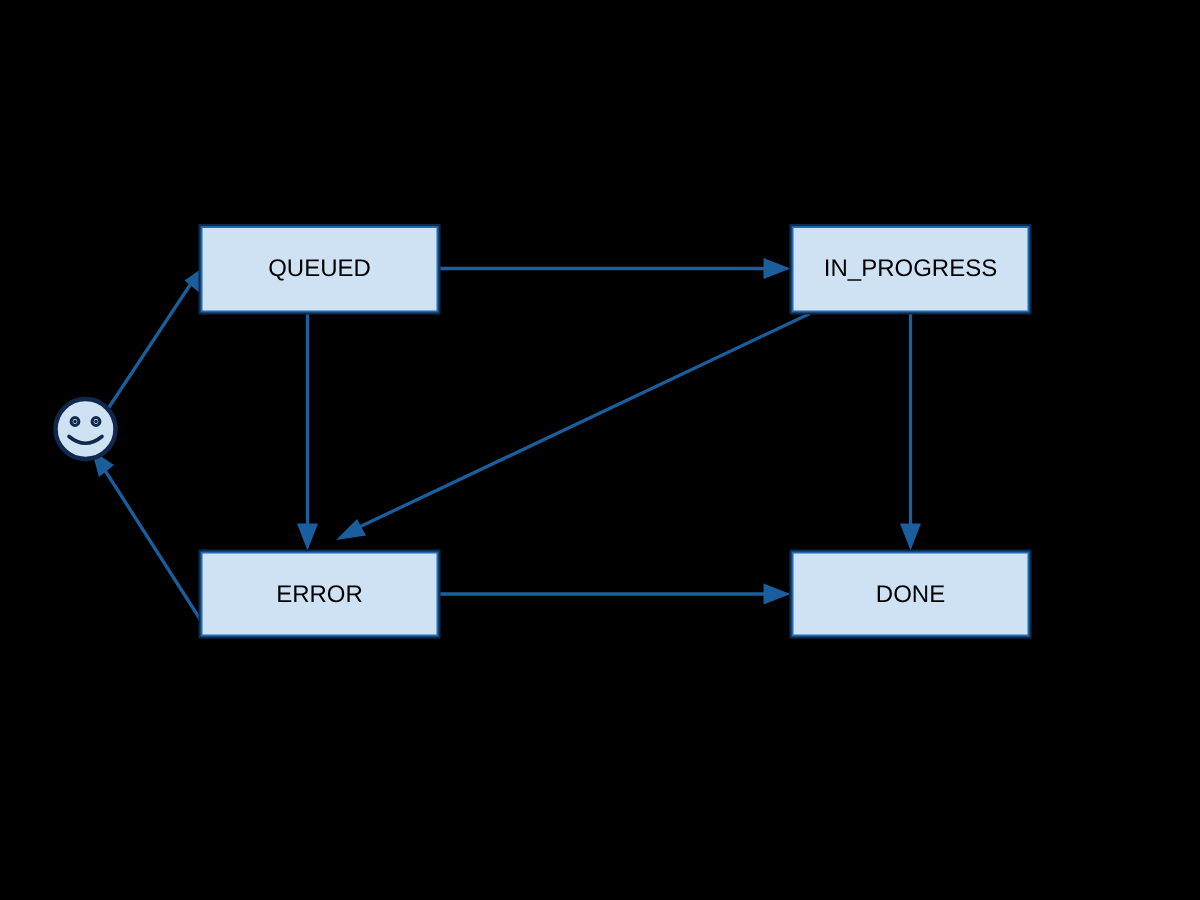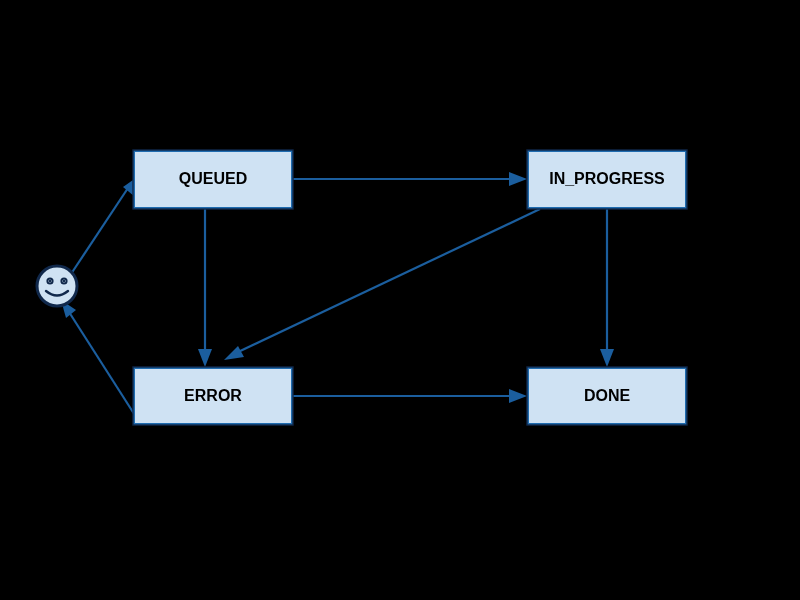--- a/index.html
+++ b/index.html
@@ -12,21 +12,20 @@
     width: 800px;
     height: 600px;
     overflow: hidden;
     font-family: "Liberation Sans", "DejaVu Sans", sans-serif;
   }
   #diagram-canvas {
     position: relative;
     width: 800px;
     height: 600px;
     background: #000000;
-    font-weight: bold;
   }
   #diagram-svg {
     position: absolute;
     top: 0;
     left: 0;
     width: 800px;
     height: 600px;
   }
   .state-box-rect {
     fill: #cfe2f3;

